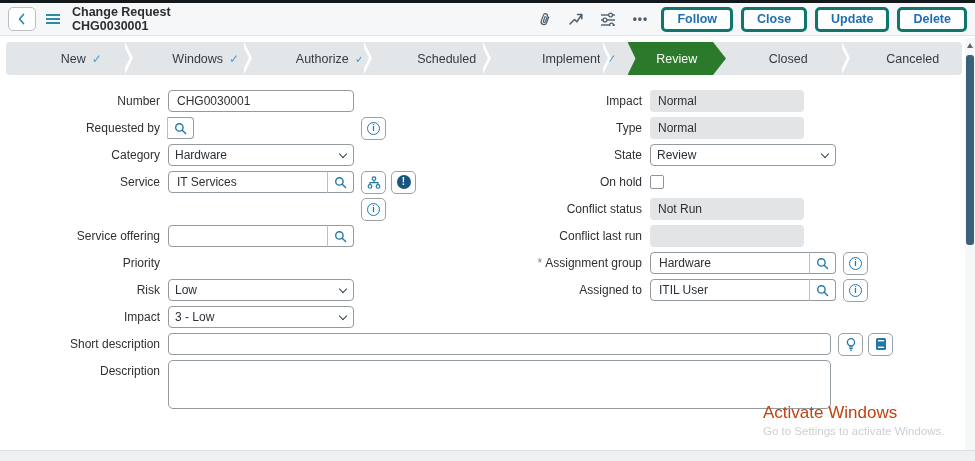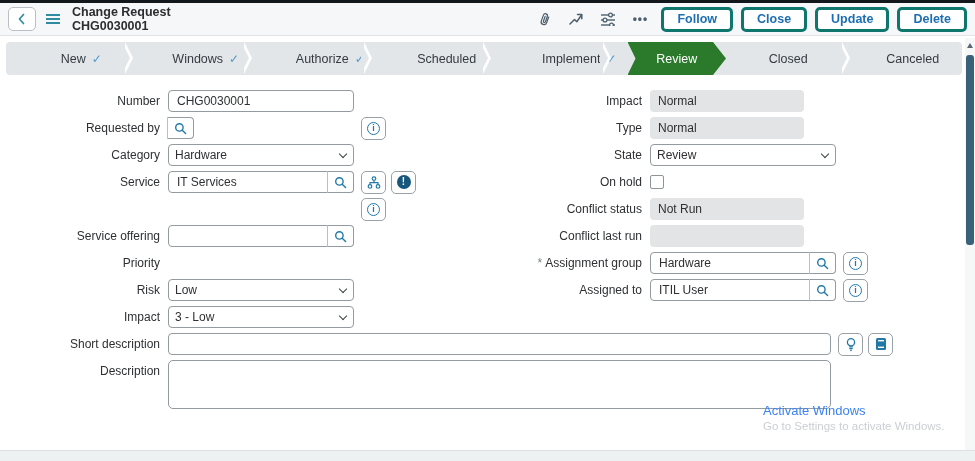--- a/index.html
+++ b/index.html
@@ -53,21 +53,21 @@
   .wide { width:663px; }
   .tarea { width:663px; height:49px; border:1px solid #939aa0; border-radius:5px; padding:4px 8px; resize:none; background:#fff; }
   .cbx { width:14px; height:14px; appearance:none; -webkit-appearance:none; border:1px solid #8d949a; border-radius:2px; background:#fff; cursor:pointer; }
 
   
   .scroll-track { position:absolute; right:0; top:38px; bottom:11px; width:10px; background:#f6f7f7; }
   .scroll-up { position:absolute; top:5px; left:2px; width:0; height:0; border-left:3.5px solid transparent; border-right:3.5px solid transparent; border-bottom:5px solid #5b6770; }
   .scroll-thumb { position:absolute; top:17px; left:1px; width:8px; height:190px; background:#3a617a; border-radius:3px; cursor:pointer; }
   .footer { position:absolute; left:0; right:0; bottom:0; height:11px; background:#eef1f2; border-top:1px solid #dde1e3; }
   .watermark { position:absolute; left:763px; top:403px; z-index:5; pointer-events:none; text-align:left; }
-  .watermark .w1 { font-size:13px; color:#3b82f6; }
+  .watermark .w1 { font-size:17px; color:#c2410c; }
   .watermark .w2 { font-size:11.5px; color:#cbcfd3; margin-top:2px; }
 
   svg { display:block; }
 </style>
 </head>
 <body>
 
 <div class="top-strip"></div>
 
 <div class="header">

